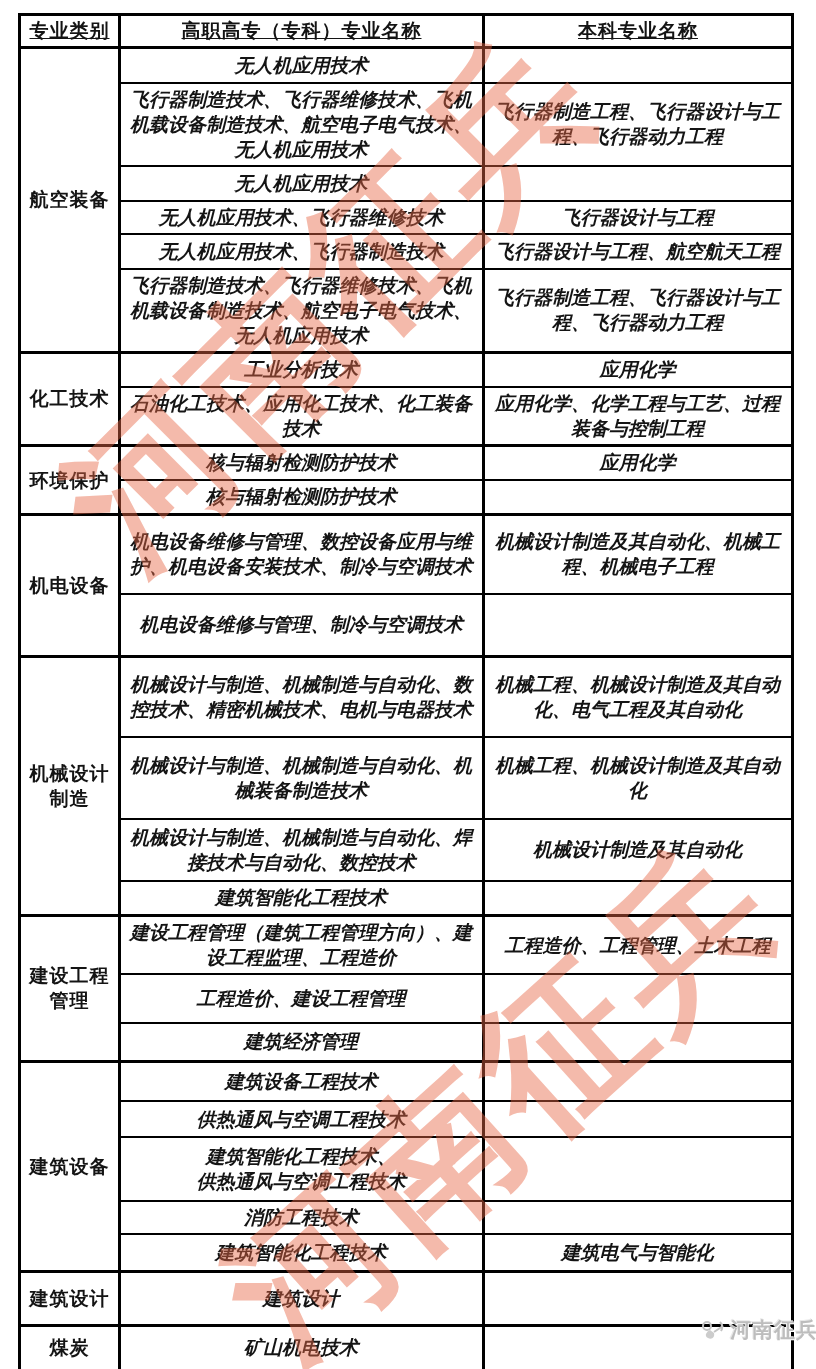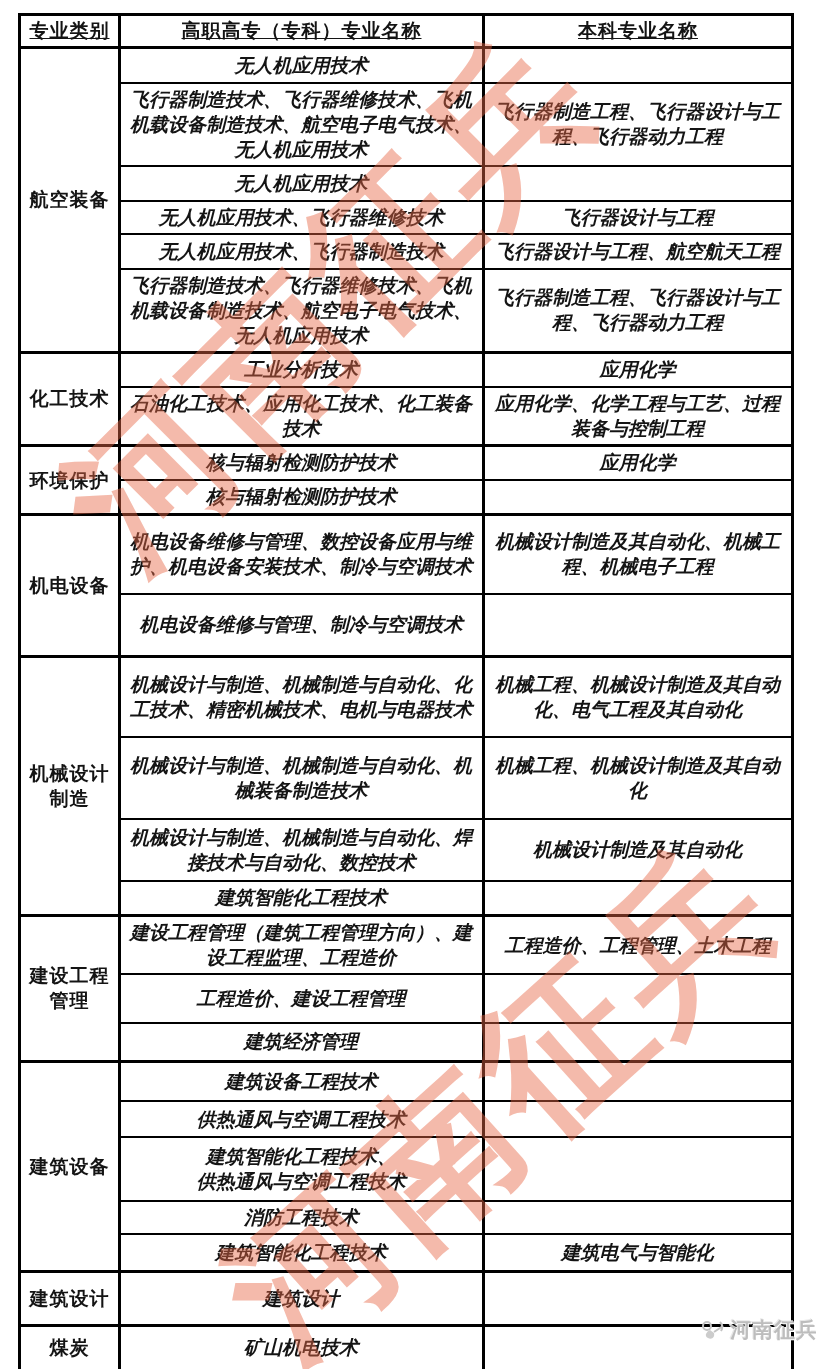--- a/index.html
+++ b/index.html
@@ -104,21 +104,21 @@
         <td class="zk">机电设备维修与管理、数控设备应用与维护、机电设备安装技术、制冷与空调技术</td>
         <td class="bk">机械设计制造及其自动化、机械工程、机械电子工程</td>
       </tr>
       <tr style="height:63px">
         <td class="zk">机电设备维修与管理、制冷与空调技术</td>
         <td class="bk"></td>
       </tr>
 
       <tr class="gs" style="height:80px">
         <td class="cat" rowspan="4">机械设计制造</td>
-        <td class="zk">机械设计与制造、机械制造与自动化、化工技术、精密机械技术、电机与电器技术</td>
+        <td class="zk">机械设计与制造、机械制造与自动化、数控技术、精密机械技术、电机与电器技术</td>
         <td class="bk">机械工程、机械设计制造及其自动化、电气工程及其自动化</td>
       </tr>
       <tr style="height:82px">
         <td class="zk">机械设计与制造、机械制造与自动化、机械装备制造技术</td>
         <td class="bk">机械工程、机械设计制造及其自动化</td>
       </tr>
       <tr style="height:62px">
         <td class="zk">机械设计与制造、机械制造与自动化、焊接技术与自动化、数控技术</td>
         <td class="bk">机械设计制造及其自动化</td>
       </tr>

